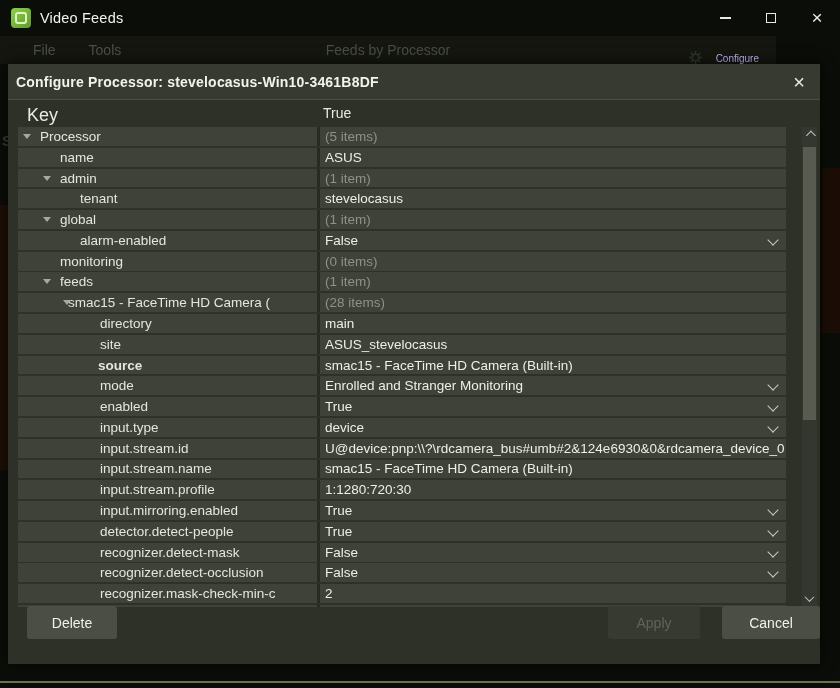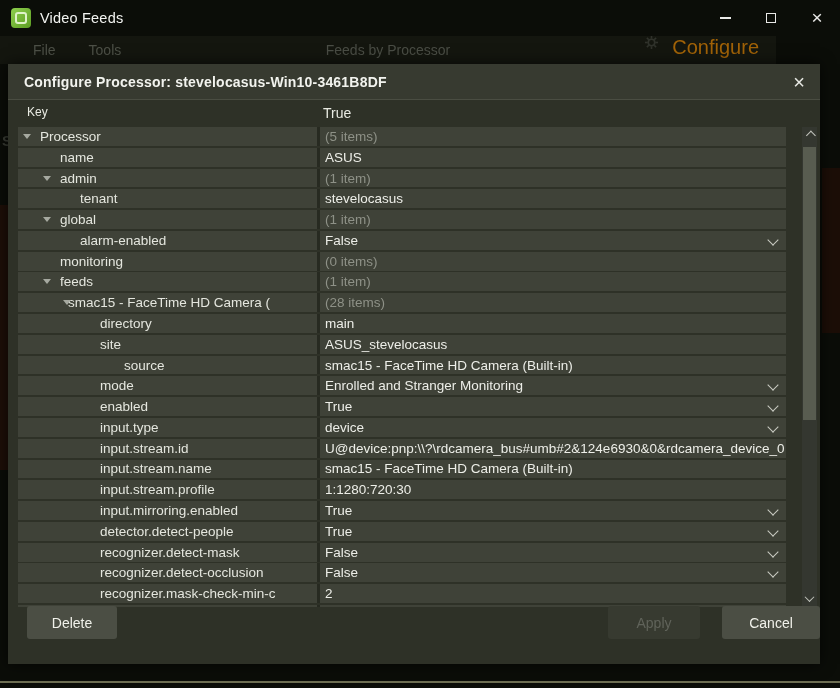--- a/index.html
+++ b/index.html
@@ -18,34 +18,34 @@
   .wc-btn{width:46px;height:36px;display:flex;align-items:center;justify-content:center;color:#e9e9e7;}
   .wc-min-glyph{width:11px;height:1.4px;background:#e9e9e7;}
   .wc-max-glyph{width:10px;height:10px;border:1.4px solid #e9e9e7;}
   .wc-close-glyph{font-size:19px;line-height:1;transform:translateY(-1px);}
   
   .menubar{position:absolute;left:0;top:36px;width:776px;height:28px;background:#14160f;display:flex;align-items:center;}
   .menu-item{color:#4d5047;font-size:14px;}
   .menu-file{margin-left:33px;}
   .menu-tools{margin-left:33px;}
   .center-title{position:absolute;left:0;right:0;text-align:center;color:#4a4d45;font-size:14px;pointer-events:none;}
-  .configure{position:absolute;right:17px;top:0;height:28px;display:flex;align-items:flex-start;color:#a16207;font-size:20px;}
+  .configure{position:absolute;right:17px;top:0;height:28px;display:flex;align-items:flex-end;color:#c4b5fd;font-size:10px;}
   .gear{width:13px;height:13px;margin-right:14px;opacity:.7;}
   
   .bg-frag-s{position:absolute;left:2px;top:132px;color:#3c3f37;font-size:15px;font-weight:bold;}
   .bg-red-left{position:absolute;left:0;top:205px;width:8px;height:265px;background:#1e0f08;}
   .bg-red-right{position:absolute;right:0;top:168px;width:18px;height:165px;background:#1c0e07;}
   .bg-bottom-line{position:absolute;left:0;top:681px;width:840px;height:2px;background:#6d6e53;}
   
   .dialog{position:absolute;left:8px;top:64px;width:812px;height:600px;background:#2e3127;box-shadow:0 0 14px rgba(0,0,0,.7);}
   .dialog-header{position:relative;height:36px;background:#373a30;border-bottom:1px solid #4a4d42;display:flex;align-items:center;}
-  .dialog-title{color:#f2f3ee;font-size:14px;font-weight:bold;margin-left:16px;letter-spacing:.2px;}
+  .dialog-title{color:#f2f3ee;font-size:14px;font-weight:bold;margin-left:8px;letter-spacing:.2px;}
   .dialog-close{position:absolute;right:6px;top:3px;width:30px;height:30px;display:flex;align-items:center;justify-content:center;color:#e8e9e4;font-size:20px;line-height:1;}
   .col-headers{position:relative;height:27px;}
-  .col-key-label{position:absolute;left:19px;top:5px;color:#e9ebe3;font-size:12px;}
+  .col-key-label{position:absolute;left:19px;top:5px;color:#e9ebe3;font-size:18px;}
   .col-val-label{position:absolute;left:315px;top:5px;color:#e9ebe3;font-size:14px;}
   
   .table-area{position:absolute;left:10px;top:63px;width:783px;height:480px;overflow:hidden;}
   .row{display:flex;height:18.9px;margin-bottom:1.9px;}
   .row .cell{background:#3f4238;position:relative;overflow:hidden;white-space:nowrap;}
   .cell.key{width:299px;display:flex;align-items:center;}
   .colgap{width:3px;background:#272a21;}
   .cell.val{width:466px;display:flex;align-items:center;padding-left:5px;}
   .ktext{color:#e4e6de;font-size:13.5px;}
   .vtext{color:#edeee8;font-size:13.5px;}
@@ -232,21 +232,21 @@
         <div class="row">
           <div class="cell key" style="padding-left: 82px;">
             <span class="ktext">site</span>
           </div>
           <div class="colgap"></div>
           <div class="cell val">
             <span class="vtext">ASUS_stevelocasus</span>
           </div>
         </div>
         <div class="row">
-          <div class="cell key" style="padding-left: 106px;">
+          <div class="cell key" style="padding-left: 80px; font-weight: bold;">
             <span class="ktext">source</span>
           </div>
           <div class="colgap"></div>
           <div class="cell val">
             <span class="vtext">smac15 - FaceTime HD Camera (Built-in)</span>
           </div>
         </div>
         <div class="row">
           <div class="cell key" style="padding-left: 82px;">
             <span class="ktext">mode</span>

